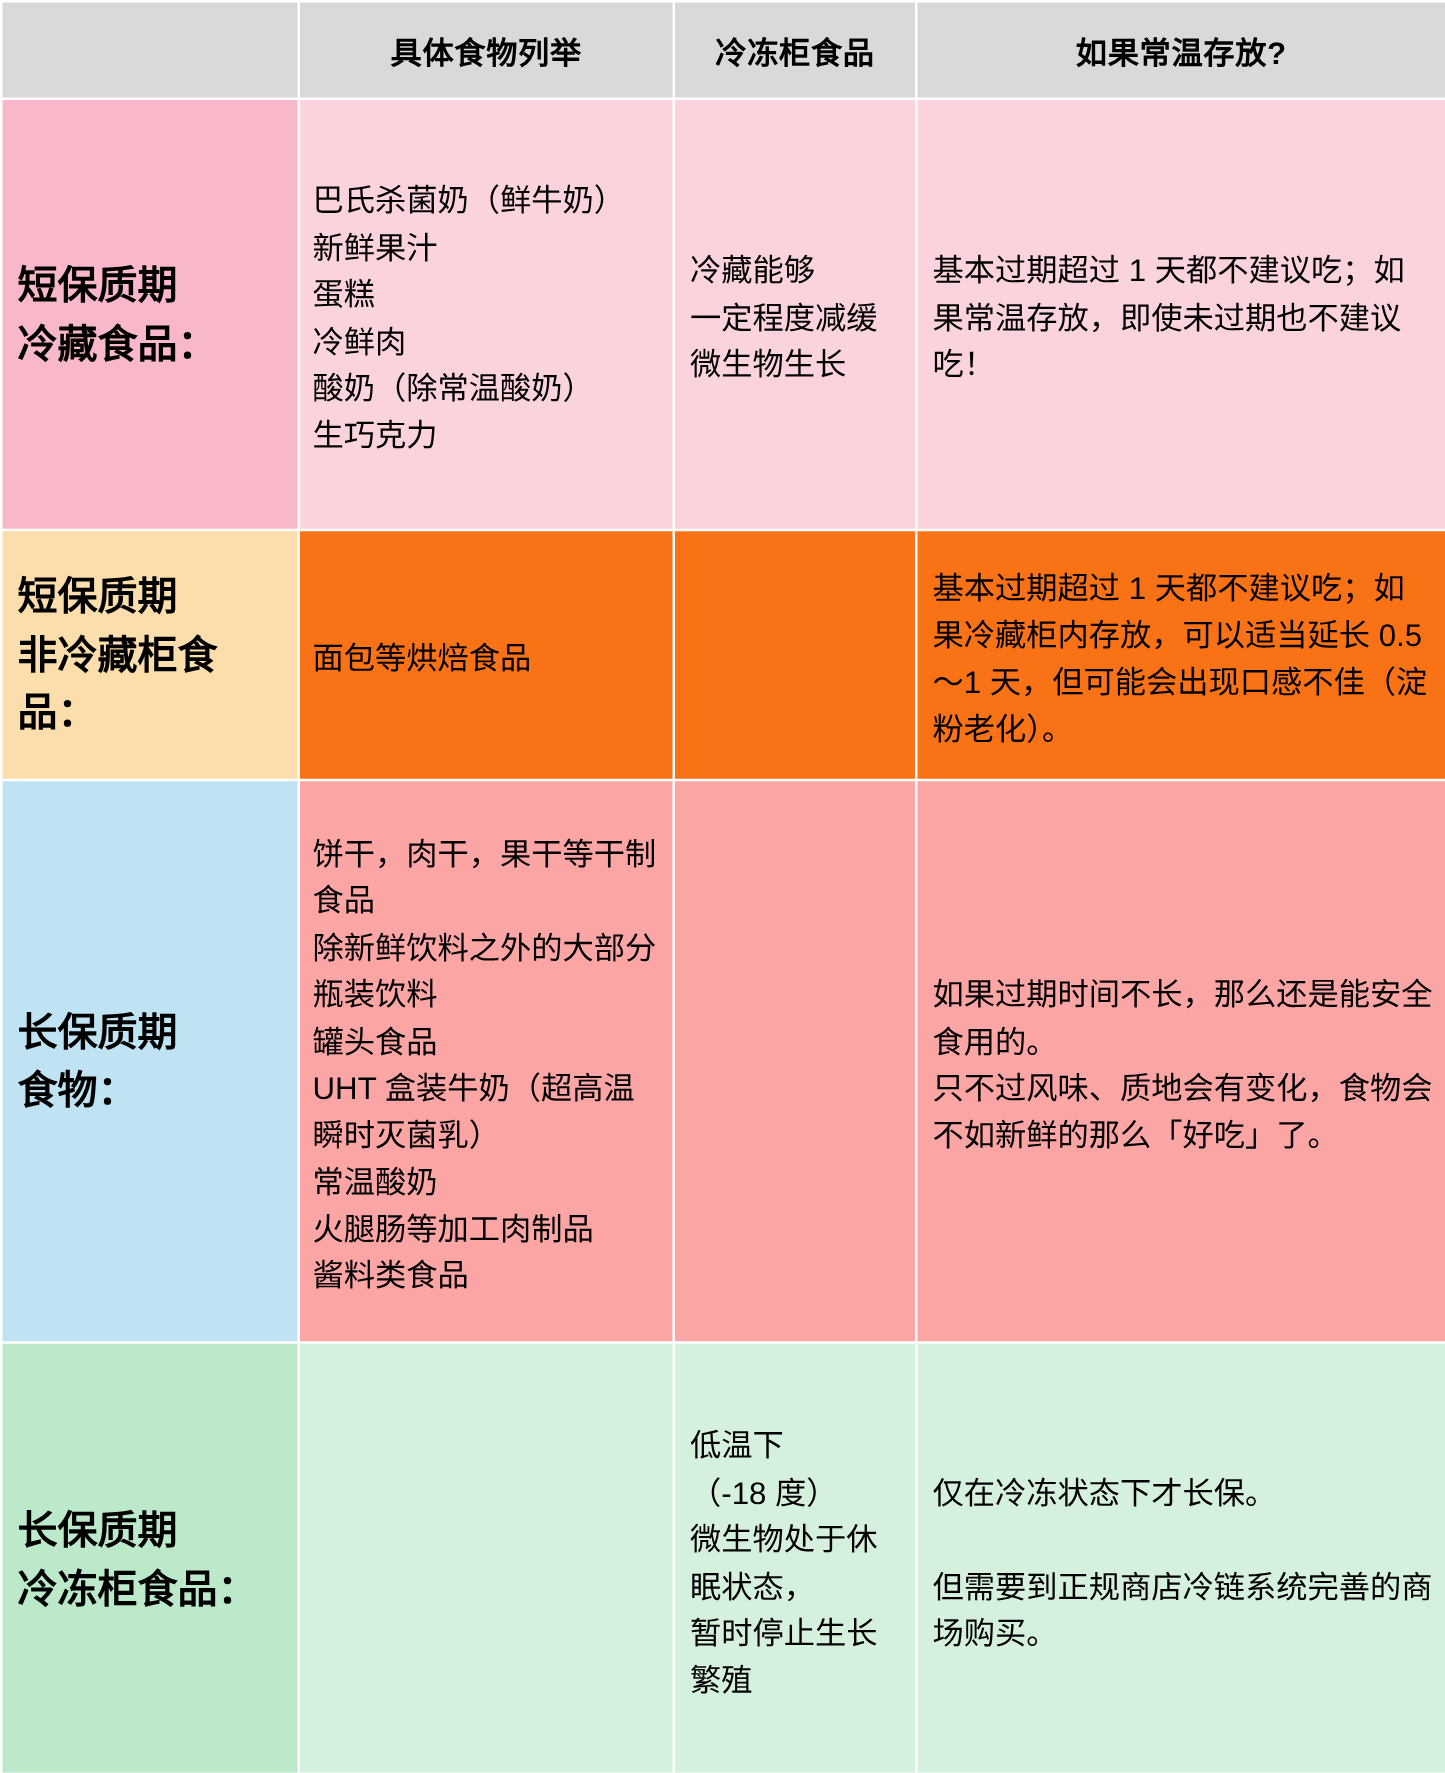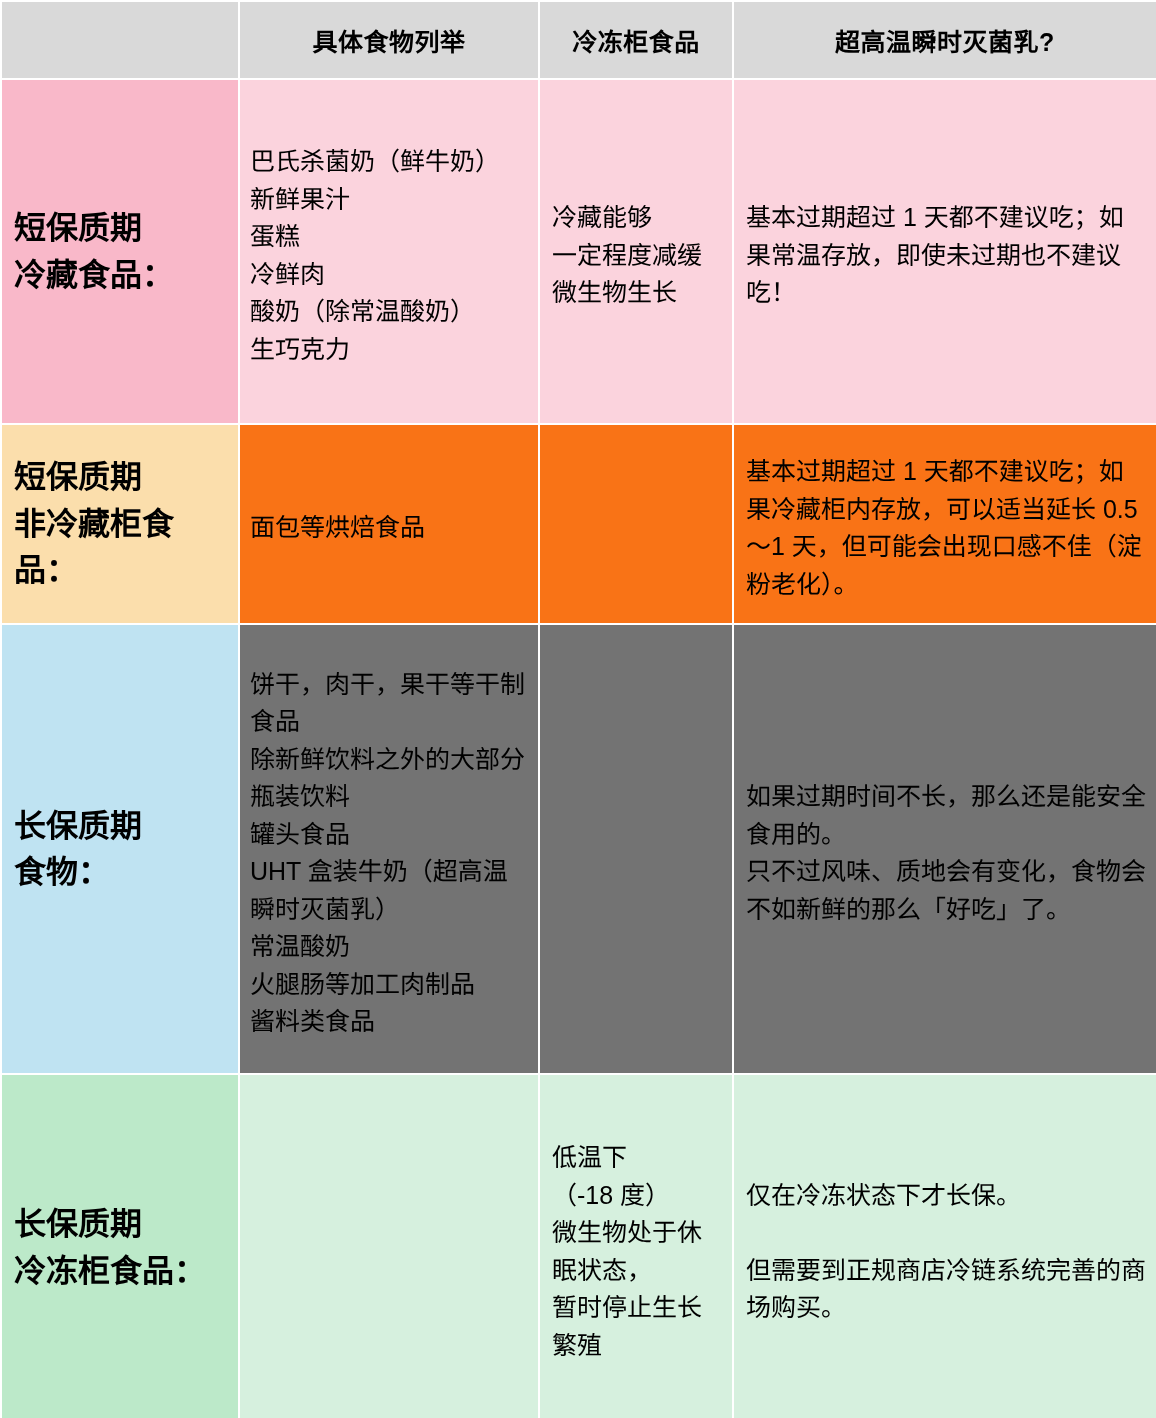--- a/index.html
+++ b/index.html
@@ -50,21 +50,21 @@
   }
   .hdr-blank {
     background: #d9d9d9;
   }
 
   
   .row-pink td    { background: #fbd3dd; }
   .row-pink td.label-cell { background: #f9b8c9; }
   .row-orange td  { background: #f97316; }
   .row-orange td.label-cell { background: #fbdeac; }
-  .row-blue td    { background: #737373; }
+  .row-blue td    { background: #fca5a5; }
   .row-blue td.label-cell { background: #bfe3f2; }
   .row-green td   { background: #d6f0de; }
   .row-green td.label-cell { background: #bce9c9; }
 
   .label-cell {
     font-weight: bold;
     font-size: 32px;
     line-height: 1.45;
     color: #000000;
     padding: 10px 10px 10px 12px;
@@ -104,21 +104,21 @@
       <col class="c0">
       <col class="c1">
       <col class="c2">
       <col class="c3">
     </colgroup>
     <tbody>
       <tr class="r-head">
         <th class="hdr-blank"></th>
         <th class="hdr-cell">具体食物列举</th>
         <th class="hdr-cell">冷冻柜食品</th>
-        <th class="hdr-cell">超高温瞬时灭菌乳?</th>
+        <th class="hdr-cell">如果常温存放?</th>
       </tr>
 
       <tr class="r-pink row-pink">
         <td class="label-cell">短保质期
 冷藏食品：</td>
         <td class="body-cell">巴氏杀菌奶（鲜牛奶）
 新鲜果汁
 蛋糕
 冷鲜肉
 酸奶（除常温酸奶）

